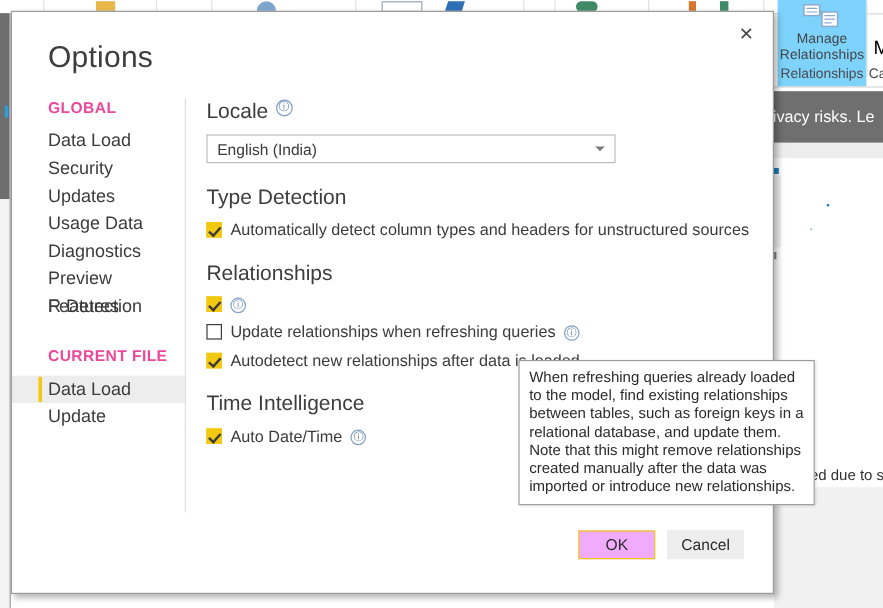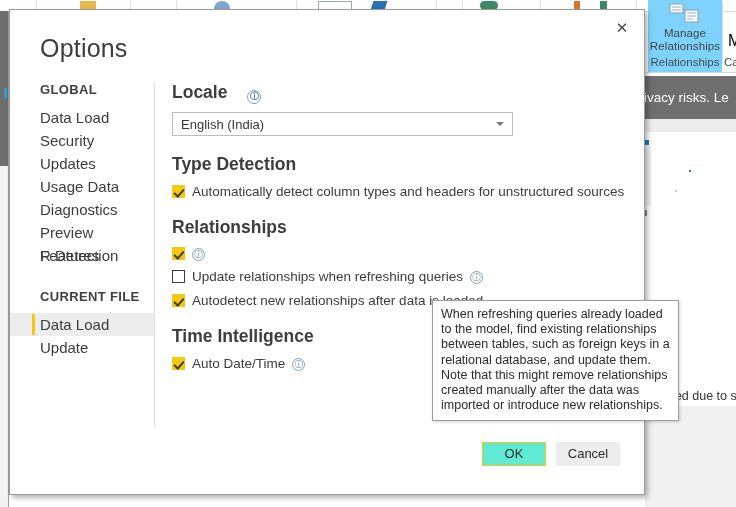--- a/index.html
+++ b/index.html
@@ -129,43 +129,43 @@
   
   .dlg-sidebar {
     position: absolute; left: 0px; top: 72px;
     width: 144px; height: 345px;
   }
   .dlg-sidebar-sep {
     position: absolute; left: 144px; top: 72px; width: 1px; height: 345px;
     background: #dedede;
   }
   .side-head {
-    font-size: 13px; font-weight: bold; color: #404040;
+    font-size: 13px; font-weight: bold; color: #ec4899;
     letter-spacing: .35px; padding-left: 30px;
   }
   .side-item {
     font-size: 15px; color: #3c3c3c;
     padding-left: 30px; height: 23px; line-height: 23px;
     position: relative; cursor: default;
   }
   .side-item.selected {
     background: #ededed;
   }
   .side-item.selected::before {
     content: ""; position: absolute; left: 22px; top: 1px;
     width: 3px; height: 21px; background: #f2c811;
   }
 
   
   .dlg-content {
     position: absolute; left: 162px; top: 72px; width: 360px;
   }
   .sec-title {
-    font-size: 17.5px; color: #3d3d3d; font-weight: 700;
-    display: flex; align-items: flex-end; gap: 20px;
+    font-size: 17.5px; color: #3d3d3d; font-weight: 400;
+    display: flex; align-items: flex-start; gap: 6px;
   }
   .info-icon {
     display: inline-block; width: 12px; height: 12px;
     border: 1px solid #7f9fc4; border-radius: 50%;
     color: #5c7fa8; font-size: 9px; line-height: 11px;
     text-align: center; font-family: "Liberation Serif", serif;
     cursor: pointer; position: relative; top: 1px;
   }
   .info-icon.small { width: 11px; height: 11px; line-height: 10px; font-size: 8.5px; }
 
@@ -216,21 +216,21 @@
     position: absolute; right: 24px; bottom: 28px;
     display: flex; gap: 10px;
   }
   .btn {
     width: 64px; height: 24px;
     font-size: 13px; font-family: "Liberation Sans", sans-serif;
     border: 1px solid transparent;
     cursor: pointer; color: #2b2b2b;
     line-height: 22px; text-align: center; padding: 0;
   }
-  .btn-primary { background: #5eead4; border-color: #f2c811; }
+  .btn-primary { background: #f0abfc; border-color: #f2c811; }
   .btn-secondary { background: #ededed; border-color: #ededed; }
 
   
   .tooltip {
     position: absolute; left: 432px; top: 300px;
     width: 247px;
     background: #ffffff;
     border: 1px solid #9d9d9d;
     box-shadow: 1px 1px 3px rgba(0,0,0,0.18);
     padding: 6px 8px 7px 8px;

